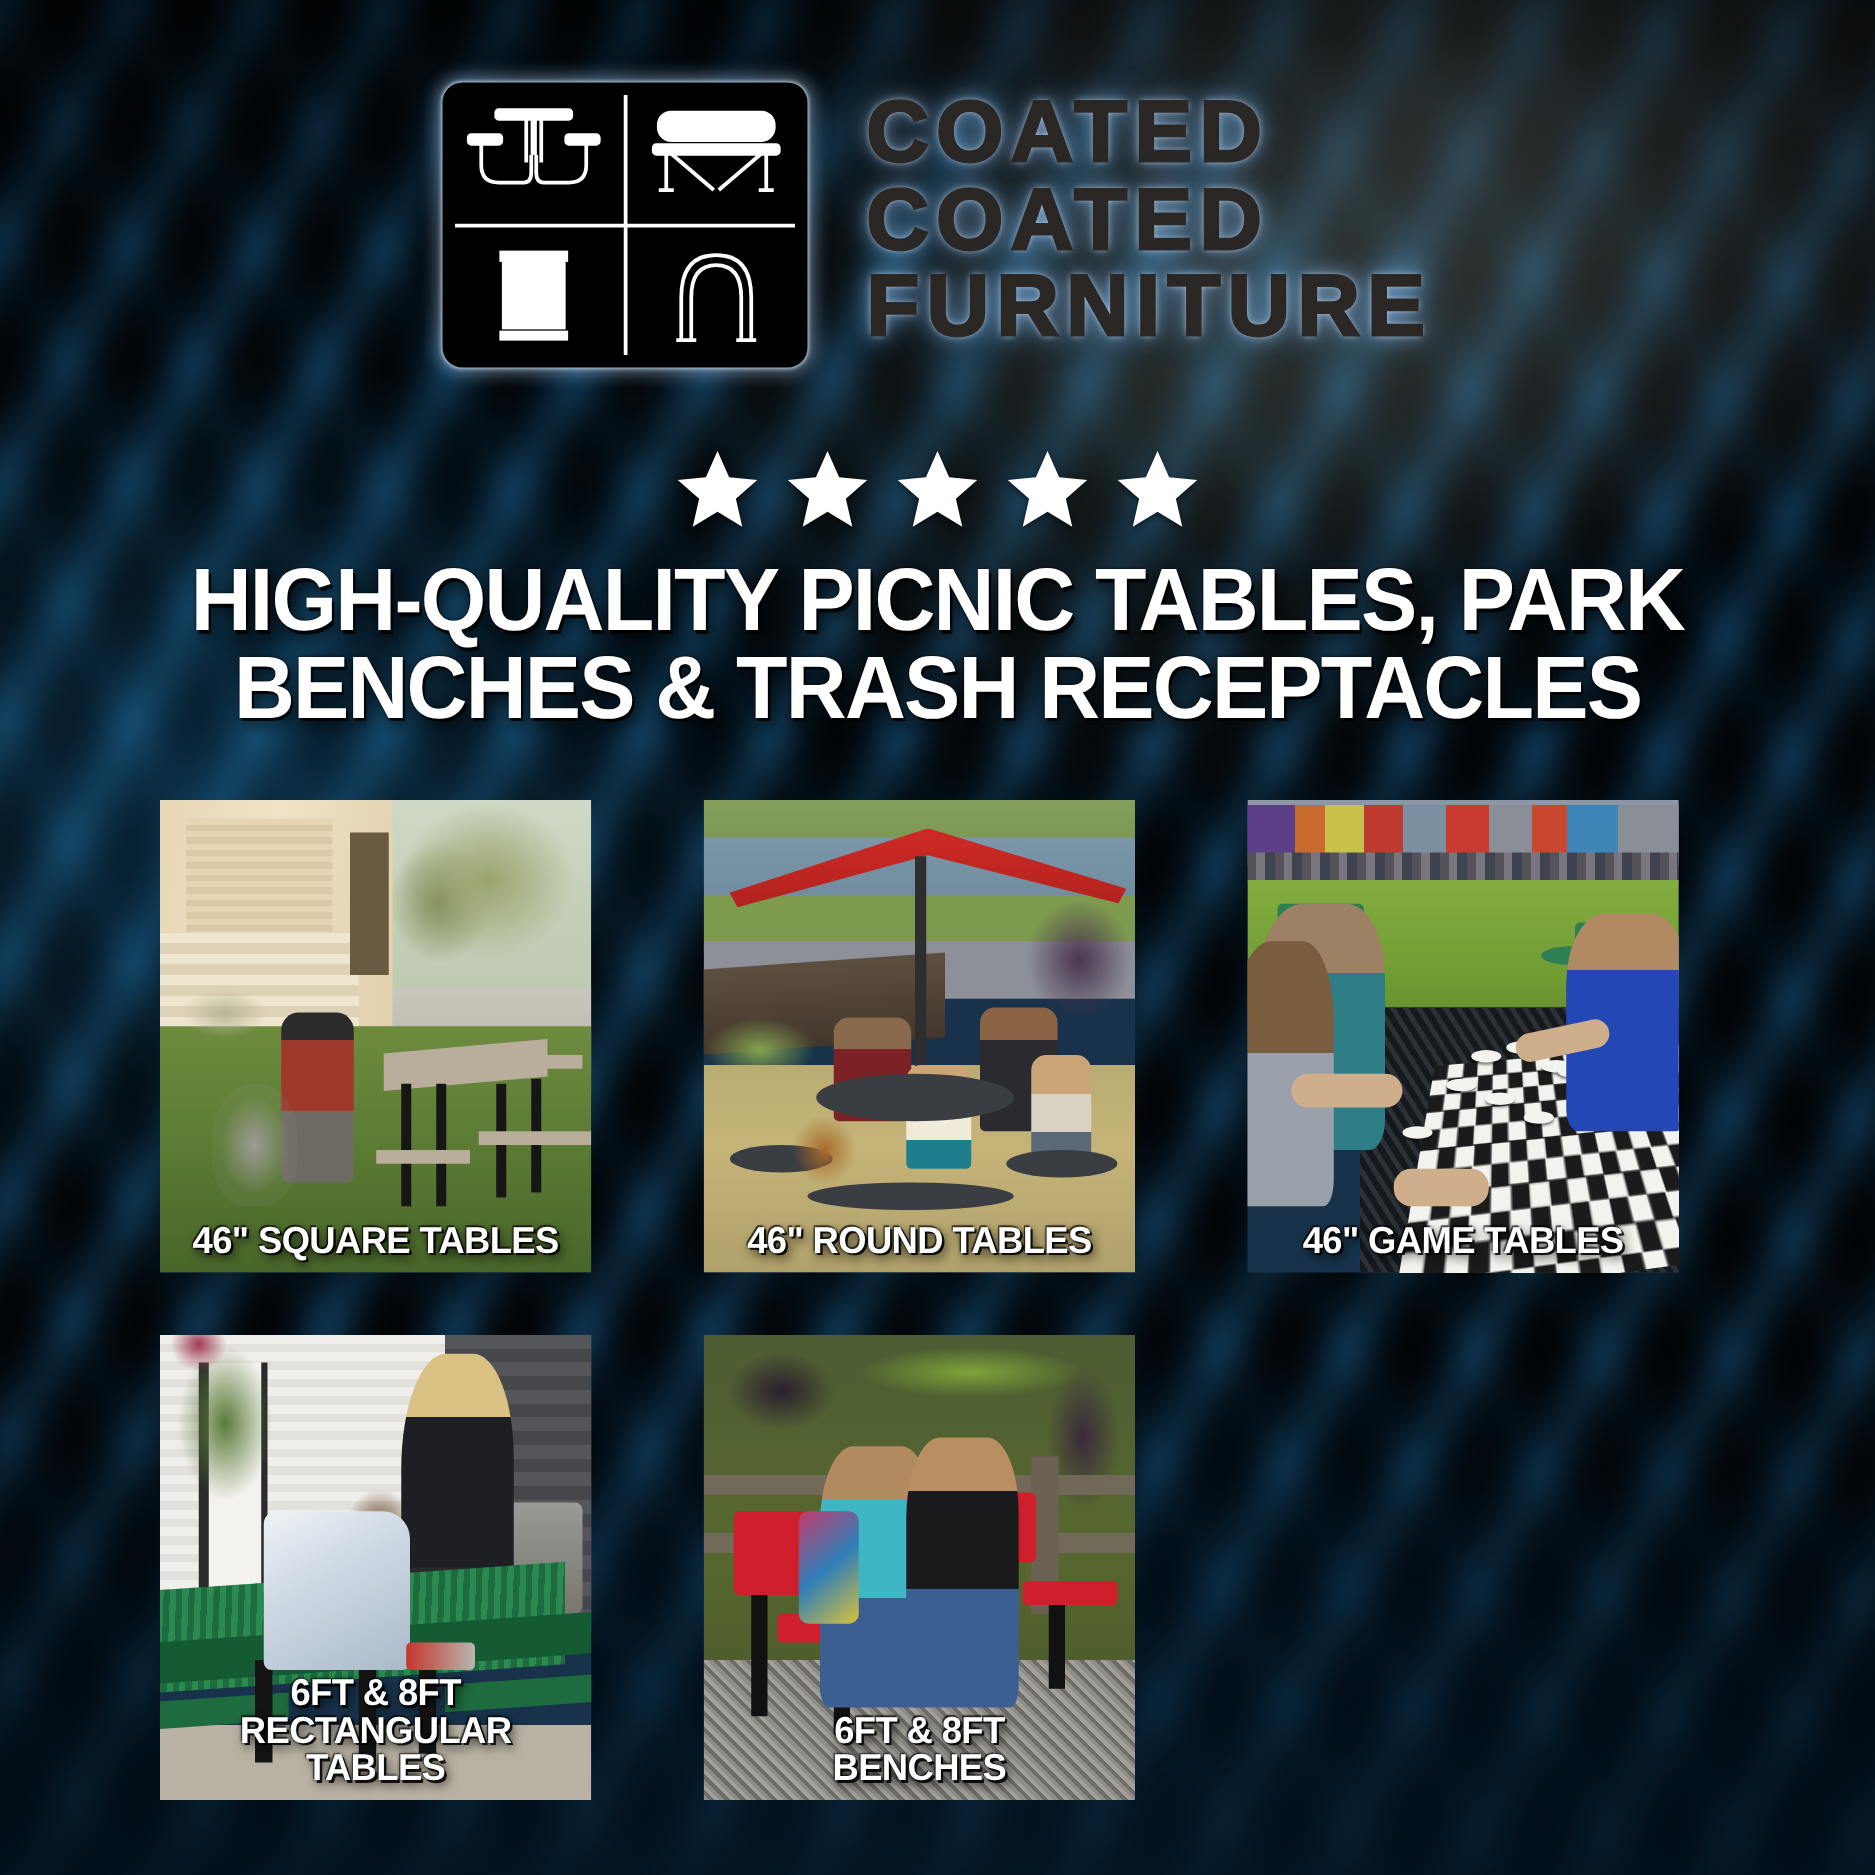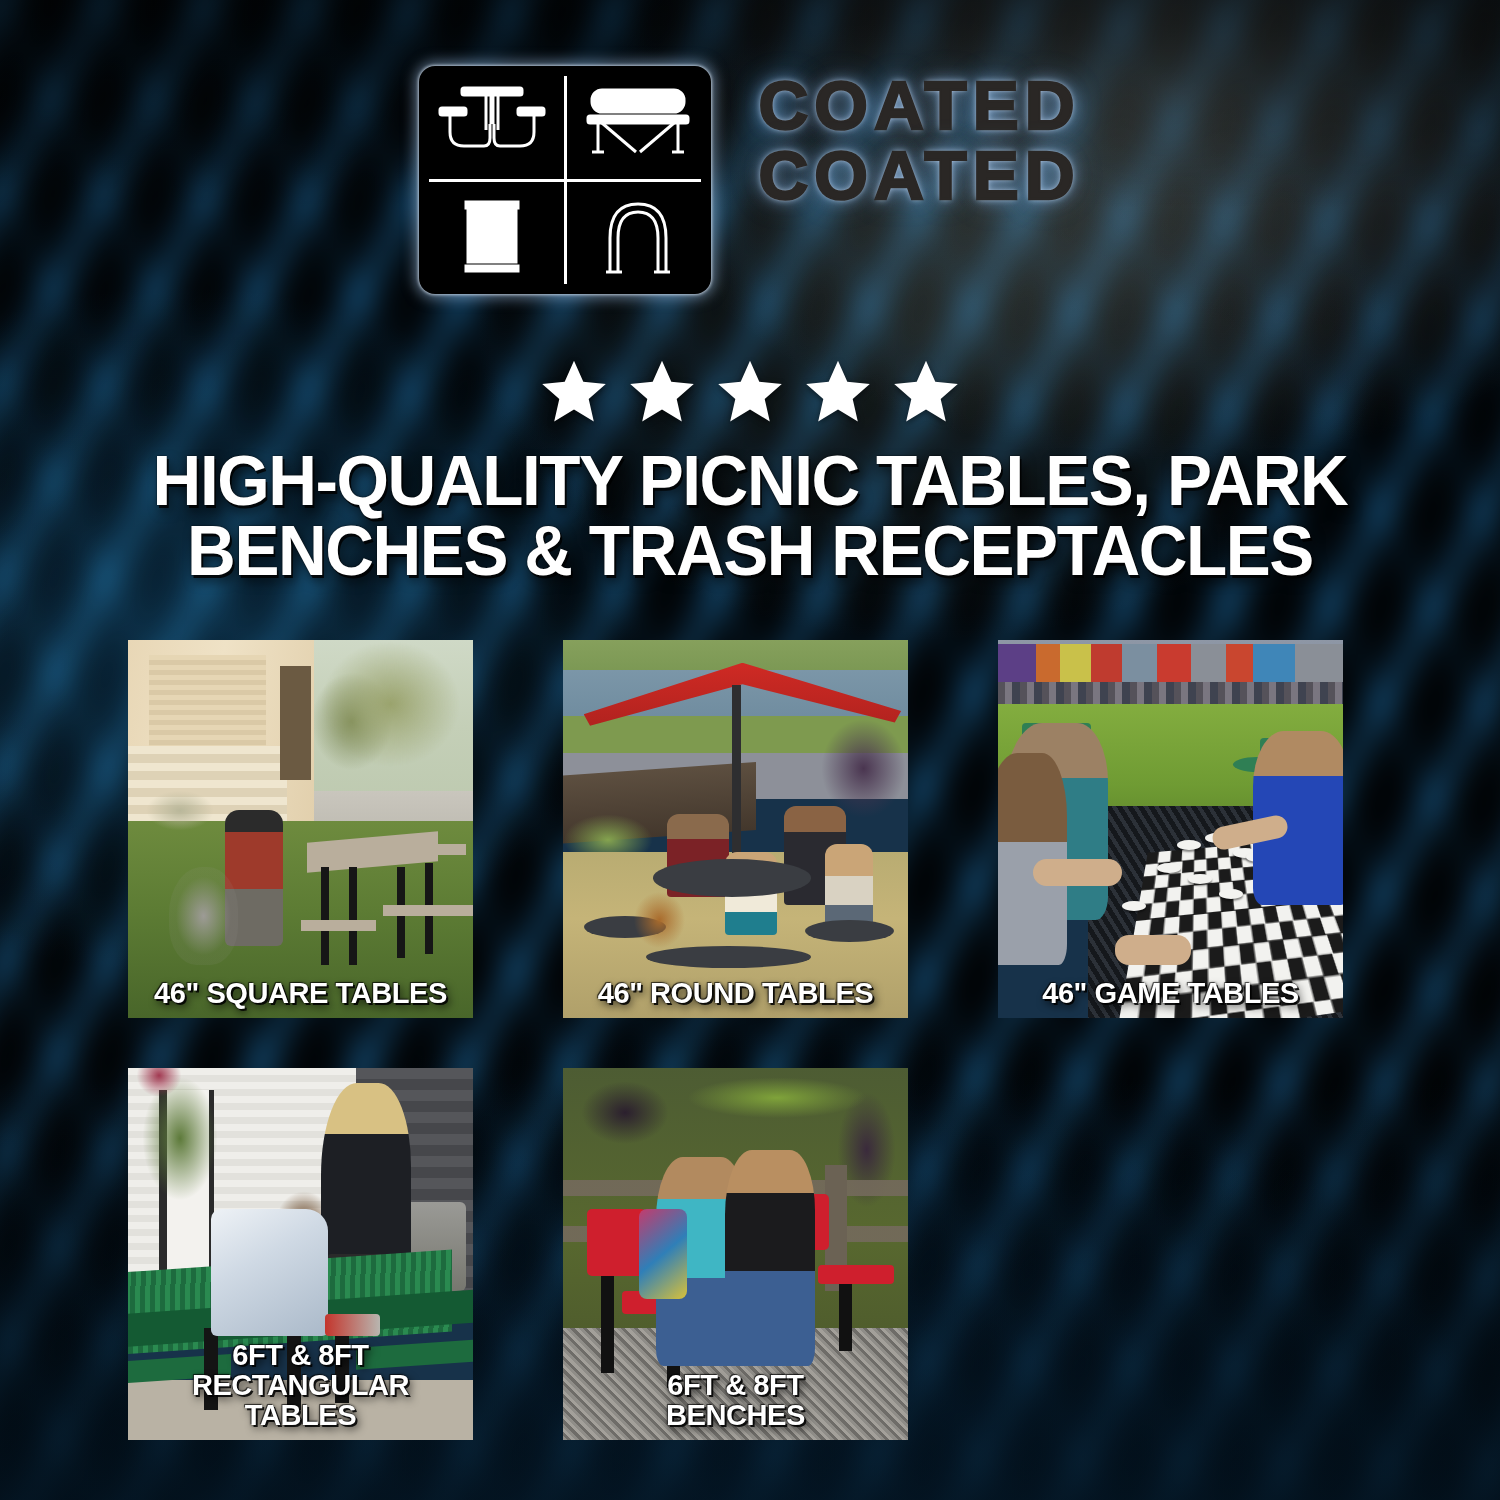--- a/index.html
+++ b/index.html
@@ -362,20 +362,21 @@
             <path d="M26 78 L42 78"></path>
               <path d="M74 78 L90 78"></path>
           </g>
         </svg>
       </div>
     </div>
 
     <div class="logo-words">
       <div class="lw">COATED</div>
       <div class="lw">COATED</div>
+      <div class="lw">FURNITURE</div>
     </div>
   </div>
 
   <div class="stars">
     <span class="star">
         <svg width="72" height="72" viewBox="0 0 24 24">
           <polygon fill="#ffffff" points="12,1.6 15.1,8.6 22.6,9.3 16.9,14.3 18.6,21.8 12,17.8 5.4,21.8 7.1,14.3 1.4,9.3 8.9,8.6"></polygon>
         </svg>
       </span>
     <span class="star">

